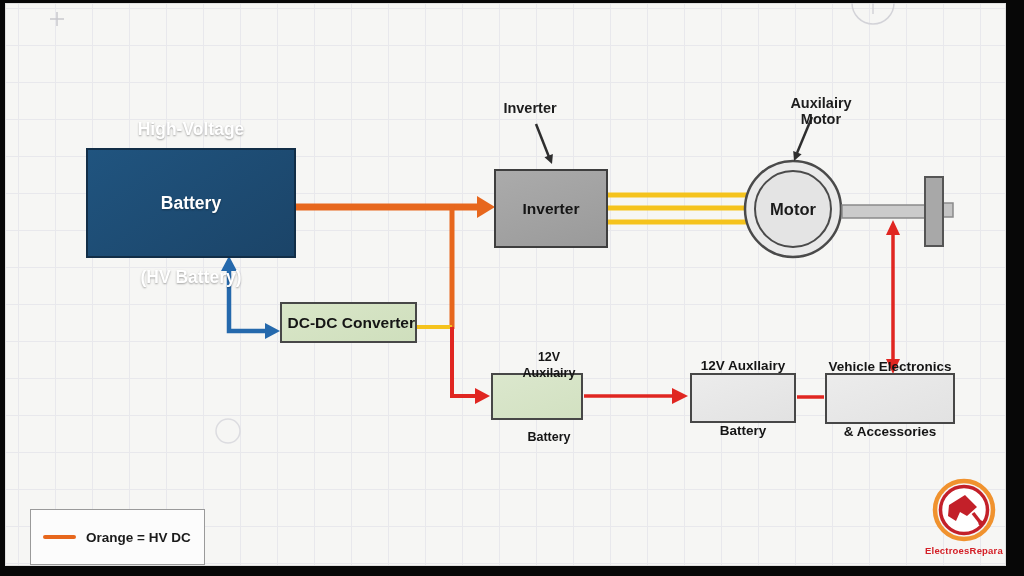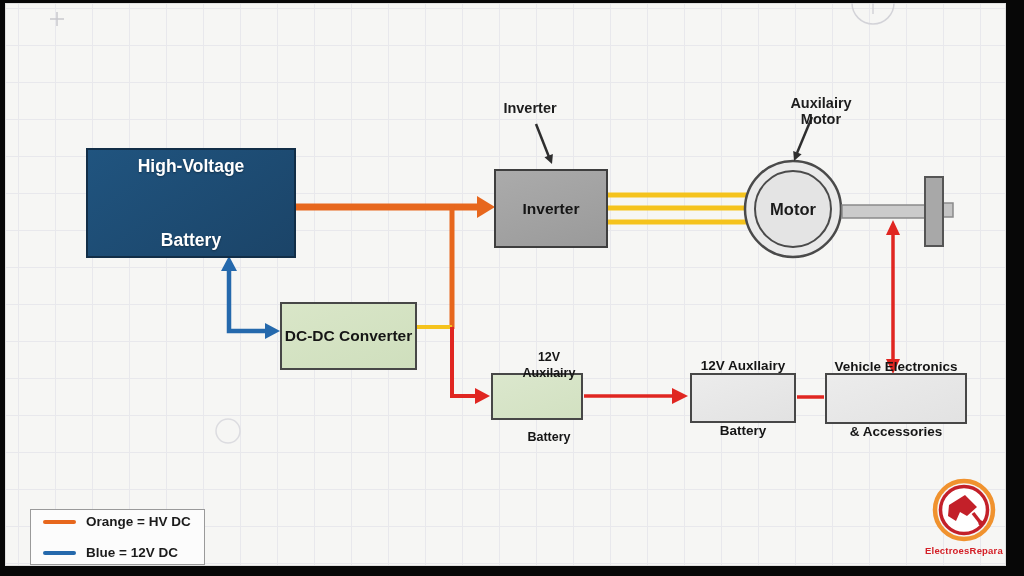--- a/index.html
+++ b/index.html
@@ -25,30 +25,30 @@
 
   .node{position:absolute;display:flex;flex-direction:column;align-items:center;
         justify-content:center;text-align:center;box-sizing:border-box;color:#151515;gap:48px;}
   #hv-battery{left:86px;top:148px;width:210px;height:110px;
         background:linear-gradient(145deg,#20547f,#1b4468);
         border:2px solid #122e47;color:#fff;font-weight:700;font-size:17.5px;line-height:26px;
         text-shadow:0 1px 2px rgba(0,0,0,.35);}
   #inverter-box{left:494px;top:169px;width:114px;height:79px;
         background:linear-gradient(160deg,#ababab,#9a9a9a);
         border:2px solid #3e3e3e;font-weight:600;font-size:15.5px;}
-  #dcdc-box{left:280px;top:302px;width:137px;height:68px;
+  #dcdc-box{left:280px;top:302px;width:137px;height:41px;
         background:linear-gradient(160deg,#d9e6c8,#cfdfbd);
-        border:2px solid #474747;font-weight:600;font-size:15.5px;}
+        border:2px solid #474747;font-weight:600;font-size:15.5px;align-items:flex-end;}
   #aux1-box{left:491px;top:373px;width:92px;height:47px;
         background:linear-gradient(160deg,#dbe7cd,#d2e1c1);
         border:2px solid #474747;font-weight:600;font-size:12.5px;line-height:16px;padding-left:24px;}
   #aux2-box{left:690px;top:373px;width:106px;height:50px;
         background:linear-gradient(160deg,#ececec,#e2e2e2);
         border:2px solid #474747;font-weight:600;font-size:13.5px;line-height:17px;}
-  #veh-box{left:825px;top:373px;width:142px;height:51px;
+  #veh-box{left:825px;top:373px;width:130px;height:51px;
         background:linear-gradient(160deg,#ececec,#e2e2e2);
         border:2px solid #474747;font-weight:600;font-size:13.5px;line-height:17px;text-align:center;}
   .callout{position:absolute;text-align:center;font-size:14.5px;font-weight:600;color:#1d1d1d;}
   #inverter-callout{left:495px;top:100px;width:70px;}
   #motor-callout{left:769px;top:95px;width:104px;}
 
   
   #legend{position:absolute;left:30px;top:509px;width:175px;height:56px;
         background:#fcfcfc;border:1.5px solid #9a9a9a;box-sizing:border-box;
         display:flex;flex-direction:column;justify-content:center;gap:16px;padding:4px 0 4px 12px;}
@@ -134,20 +134,21 @@
     </g>
     <g>
       <line x1="812" y1="117" x2="797" y2="153" stroke="#2e2e2e" stroke-width="2.5"></line>
       <polygon points="794,161 801.6,154.3 793.2,150.9" fill="#2e2e2e"></polygon>
     </g>
   </svg>
 
   <div class="node" id="hv-battery">
     <div>High-Voltage</div>
     <div>Battery</div>
+    <div>(HV Battery)</div>
   </div>
 
   <div class="node" id="inverter-box">
     <div>Inverter</div>
   </div>
 
   <div class="node" id="dcdc-box">
     <div>DC-DC Converter</div>
   </div>
 
@@ -167,24 +168,20 @@
   </div>
 
   <div class="callout" id="inverter-callout">Inverter</div>
   <div class="callout" id="motor-callout">Auxilairy Motor</div>
 
   <div id="legend">
     <div class="legend-row">
       <span class="swatch" style="background:#e7671d"></span>
       <span class="legend-label">Orange = HV DC</span>
     </div>
-    <div class="legend-row">
-      <span class="swatch" style="background:#2569ac"></span>
-      <span class="legend-label">Blue = 12V DC</span>
-    </div>
   </div>
 
   <div id="logo">
     <svg width="78" height="66" viewBox="0 0 78 66">
       <circle cx="39" cy="33" r="29" fill="none" stroke="#f0922e" stroke-width="4.5"></circle>
       <circle cx="39" cy="33" r="23.5" fill="#ffffff" stroke="#c32029" stroke-width="3.5"></circle>
       <g>
         <path d="M24,28 L40,18 L52,30 L42,39 L35,35 L31,44 L23,39 Z" fill="#c32029"></path>
         <line x1="48" y1="36" x2="55" y2="45" stroke="#c32029" stroke-width="3.5"></line>
         <circle cx="56" cy="46" r="2.6" fill="#c32029"></circle>

